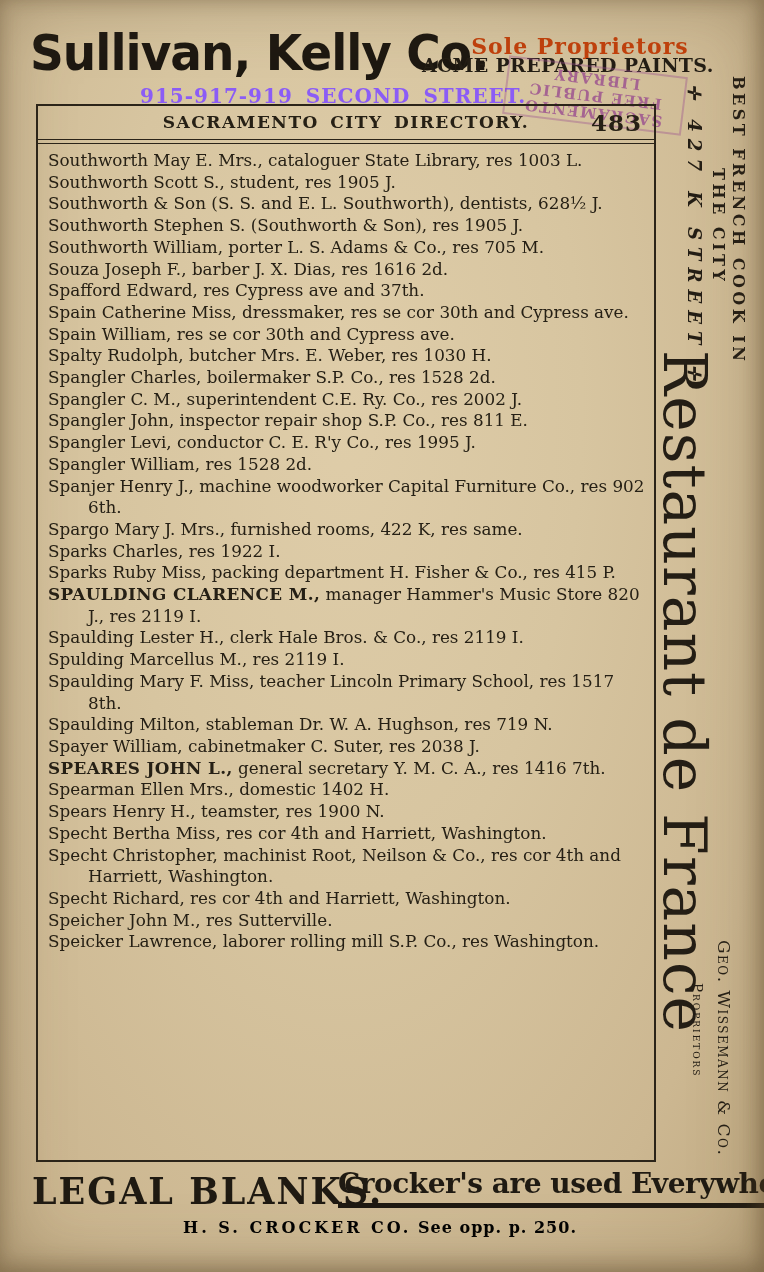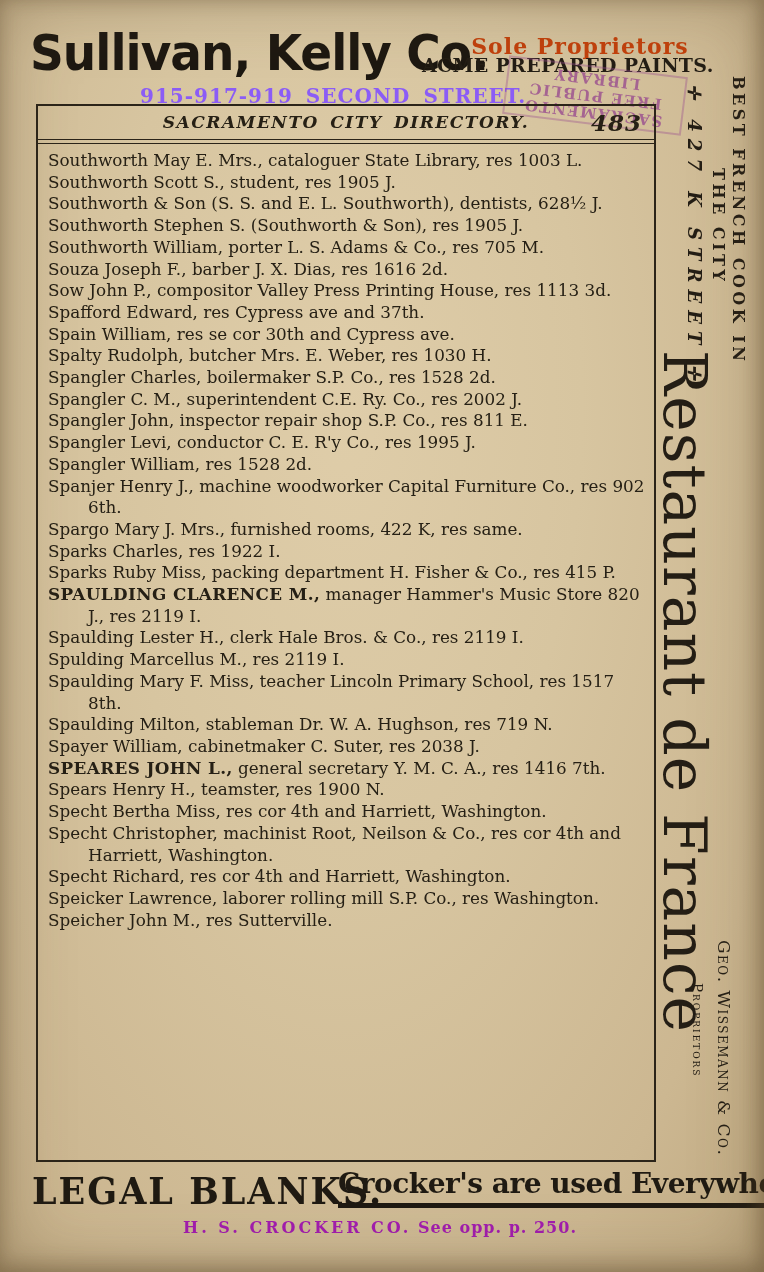--- a/index.html
+++ b/index.html
@@ -23,21 +23,21 @@
   .address{position:absolute;left:140px;top:84px;width:450px;
     font-weight:bold;font-size:20px;letter-spacing:1px;word-spacing:5px;color:#8b5cf6;white-space:nowrap;}
   
   .stamp{position:absolute;left:505px;top:66px;width:168px;padding:2px 4px;
     transform:rotate(187deg);text-align:center;
     color:rgba(150,72,142,.85);border:2px solid rgba(150,72,142,.4);
     font-weight:bold;font-size:15px;line-height:17px;letter-spacing:1.5px;opacity:.9;}
   
   .dirbox{position:absolute;left:36px;top:104px;width:620px;height:1058px;
     border:2px solid #2b2419;box-sizing:border-box;background:transparent;}
-  .dirhead{position:relative;height:33px;line-height:33px;border-bottom:1.5px solid #2b2419;font-style:italic;}
+  .dirhead{position:relative;height:33px;line-height:33px;border-bottom:1.5px solid #2b2419;}
   .dirtitle{display:block;text-align:center;font-weight:bold;font-size:17px;letter-spacing:1.5px;word-spacing:4px;}
   .pageno{position:absolute;right:12px;top:0;font-size:23px;font-weight:bold;letter-spacing:1px;}
   .rule2{height:3px;border-bottom:1.5px solid #2b2419;}
   .entries{padding:6px 6px 0 10px;font-size:16.8px;line-height:21.7px;}
   .entry{padding-left:40px;text-indent:-40px;}
   .entry b{font-weight:bold;letter-spacing:.4px;text-align:center;}
   
   .vert{position:absolute;transform-origin:0 0;transform:rotate(90deg) translateY(-100%);
     white-space:nowrap;color:#241e15;}
   .sb-best{left:729px;top:76px;font-size:16px;font-weight:bold;letter-spacing:3.5px;}
@@ -45,21 +45,21 @@
   .sb-street{left:684px;top:84px;font-size:18px;font-weight:bold;font-style:italic;letter-spacing:7px;}
   .sb-restaurant{left:650px;top:350px;font-size:60px;letter-spacing:1px;}
   .sb-wissemann{left:714px;top:940px;font-size:17px;letter-spacing:1.5px;font-variant:small-caps;}
   .sb-props{left:690px;top:983px;font-size:13.5px;letter-spacing:2px;font-variant:small-caps;}
   
   .legal{position:absolute;left:32px;top:1168px;font-weight:bold;font-size:35px;
     letter-spacing:2px;transform:scaleY(1.08);transform-origin:0 0;color:#1f1a12;white-space:nowrap;}
   .slogan{position:absolute;left:338px;top:1167px;font-weight:bold;font-size:28px;
     letter-spacing:-.5px;color:#1f1a12;border-bottom:5px solid #1f1a12;padding-bottom:3px;white-space:nowrap;}
   .crocker{position:absolute;left:110px;top:1218px;width:540px;text-align:center;
-    font-weight:bold;font-size:16px;color:#a21caf;white-space:nowrap;}
+    font-weight:bold;font-size:16px;color:#000000;white-space:nowrap;}
   .crocker .nm{letter-spacing:3px;}
   .crocker .see{letter-spacing:1px;}
 </style>
 </head>
 <body>
 
 <div class="company">Sullivan, Kelly Co.</div>
 <div class="sole">Sole Proprietors</div>
 <div class="acme">ACME PREPARED PAINTS.</div>
 <div class="address">915-917-919 SECOND STREET.</div>
@@ -76,46 +76,47 @@
     <span class="pageno">483</span>
   </div>
   <div class="rule2"></div>
   <div class="entries">
       <div class="entry">Southworth May E. Mrs., cataloguer State Library, res 1003 L.</div>
       <div class="entry">Southworth Scott S., student, res 1905 J.</div>
       <div class="entry">Southworth &amp; Son (S. S. and E. L. Southworth), dentists, 628½ J.</div>
       <div class="entry">Southworth Stephen S. (Southworth &amp; Son), res 1905 J.</div>
       <div class="entry">Southworth William, porter L. S. Adams &amp; Co., res 705 M.</div>
       <div class="entry">Souza Joseph F., barber J. X. Dias, res 1616 2d.</div>
-      <div class="entry">Sow John P., compositor Valley Press Printing House, res 1113 3d.</div>
       <div class="entry">Spafford Edward, res Cypress ave and 37th.</div>
+      <div class="entry">Spain Catherine Miss, dressmaker, res se cor 30th and Cypress ave.</div>
       <div class="entry">Spain William, res se cor 30th and Cypress ave.</div>
       <div class="entry">Spalty Rudolph, butcher Mrs. E. Weber, res 1030 H.</div>
       <div class="entry">Spangler Charles, boilermaker S.P. Co., res 1528 2d.</div>
       <div class="entry">Spangler C. M., superintendent C.E. Ry. Co., res 2002 J.</div>
       <div class="entry">Spangler John, inspector repair shop S.P. Co., res 811 E.</div>
       <div class="entry">Spangler Levi, conductor C. E. R'y Co., res 1995 J.</div>
       <div class="entry">Spangler William, res 1528 2d.</div>
       <div class="entry">Spanjer Henry J., machine woodworker Capital Furniture Co., res 902 6th.</div>
       <div class="entry">Spargo Mary J. Mrs., furnished rooms, 422 K, res same.</div>
       <div class="entry">Sparks Charles, res 1922 I.</div>
       <div class="entry">Sparks Ruby Miss, packing department H. Fisher &amp; Co., res 415 P.</div>
       <div class="entry"><b>SPAULDING CLARENCE M.,</b> manager Hammer's Music Store 820 J., res 2119 I.</div>
       <div class="entry">Spaulding Lester H., clerk Hale Bros. &amp; Co., res 2119 I.</div>
       <div class="entry">Spulding Marcellus M., res 2119 I.</div>
       <div class="entry">Spaulding Mary F. Miss, teacher Lincoln Primary School, res 1517 8th.</div>
       <div class="entry">Spaulding Milton, stableman Dr. W. A. Hughson, res 719 N.</div>
       <div class="entry">Spayer William, cabinetmaker C. Suter, res 2038 J.</div>
       <div class="entry"><b>SPEARES JOHN L.,</b> general secretary Y. M. C. A., res 1416 7th.</div>
+      <div class="entry">Spearman Ellen Mrs., domestic 1402 H.</div>
       <div class="entry">Spears Henry H., teamster, res 1900 N.</div>
       <div class="entry">Specht Bertha Miss, res cor 4th and Harriett, Washington.</div>
       <div class="entry">Specht Christopher, machinist Root, Neilson &amp; Co., res cor 4th and Harriett, Washington.</div>
       <div class="entry">Specht Richard, res cor 4th and Harriett, Washington.</div>
+      <div class="entry">Speicher John M., res Sutterville.</div>
       <div class="entry">Speicker Lawrence, laborer rolling mill S.P. Co., res Washington.</div>
-      <div class="entry">Speicher John M., res Sutterville.</div>
     </div>
 </div>
 
 <div class="vert sb-best">BEST FRENCH COOK IN</div>
 <div class="vert sb-city">THE CITY</div>
 <div class="vert sb-street">✛ 427 K STREET ✛</div>
 <div class="vert sb-restaurant">Restaurant de France</div>
 <div class="vert sb-wissemann">Geo. Wissemann &amp; Co.</div>
 <div class="vert sb-props">Proprietors</div>
 

